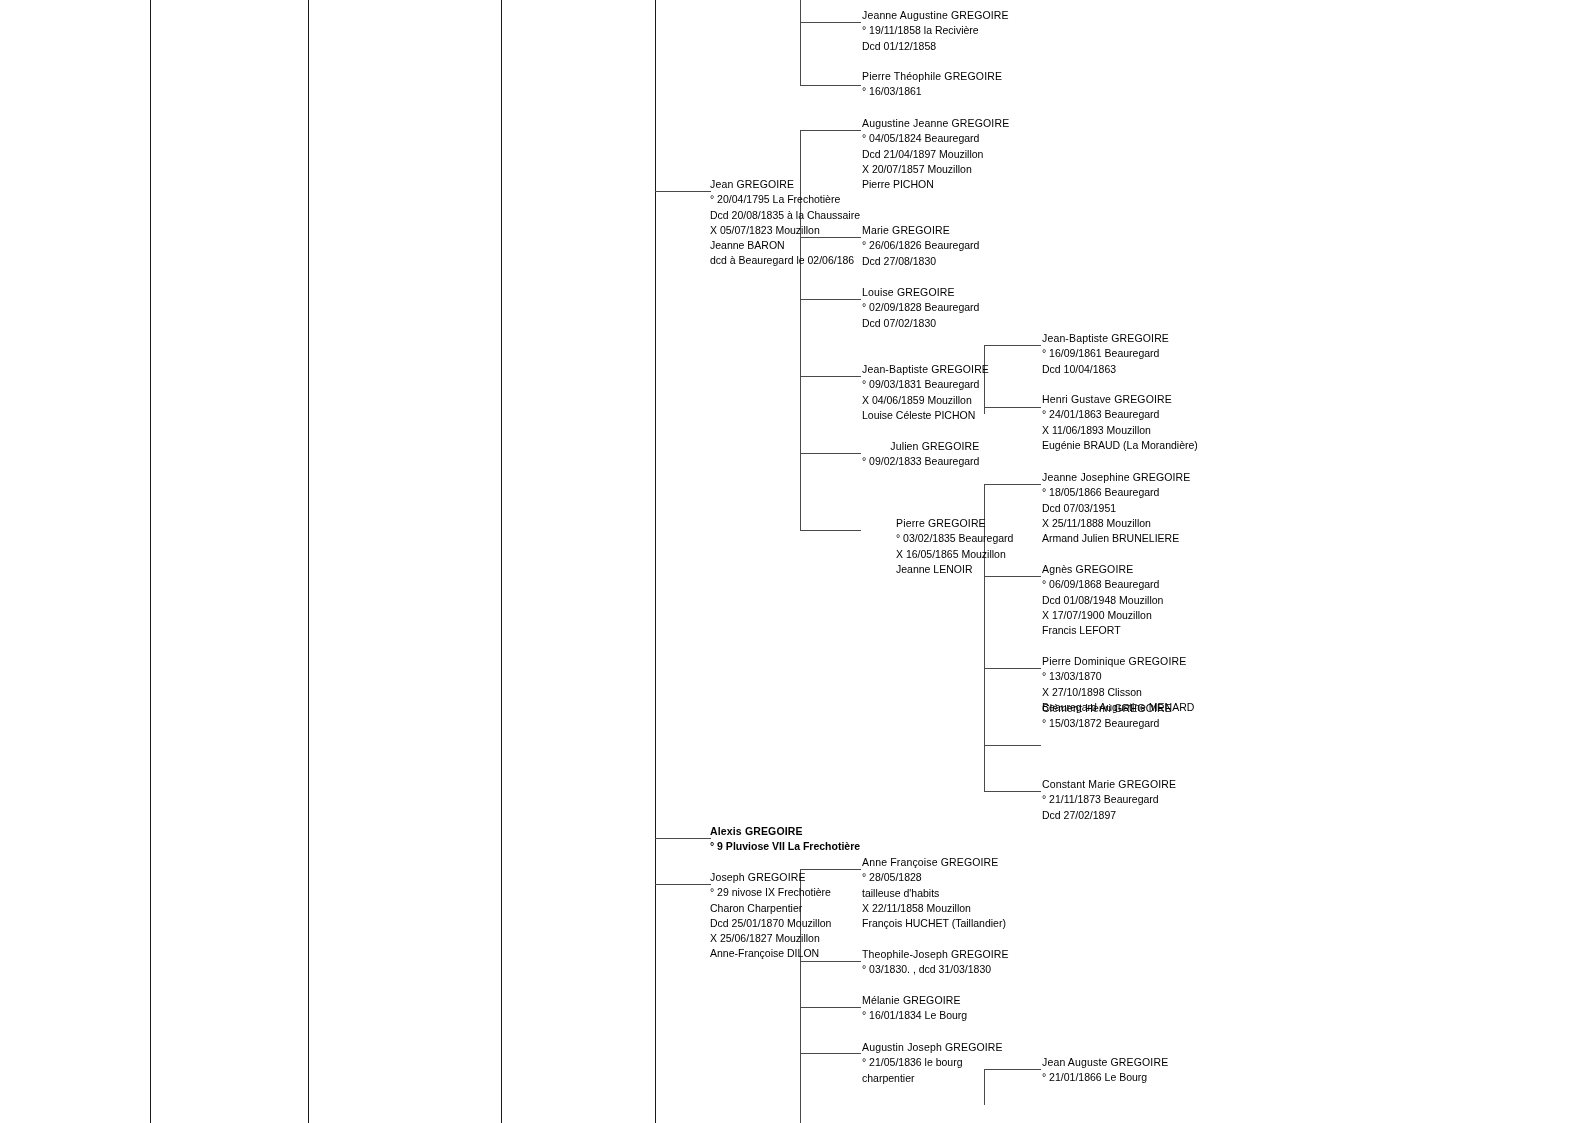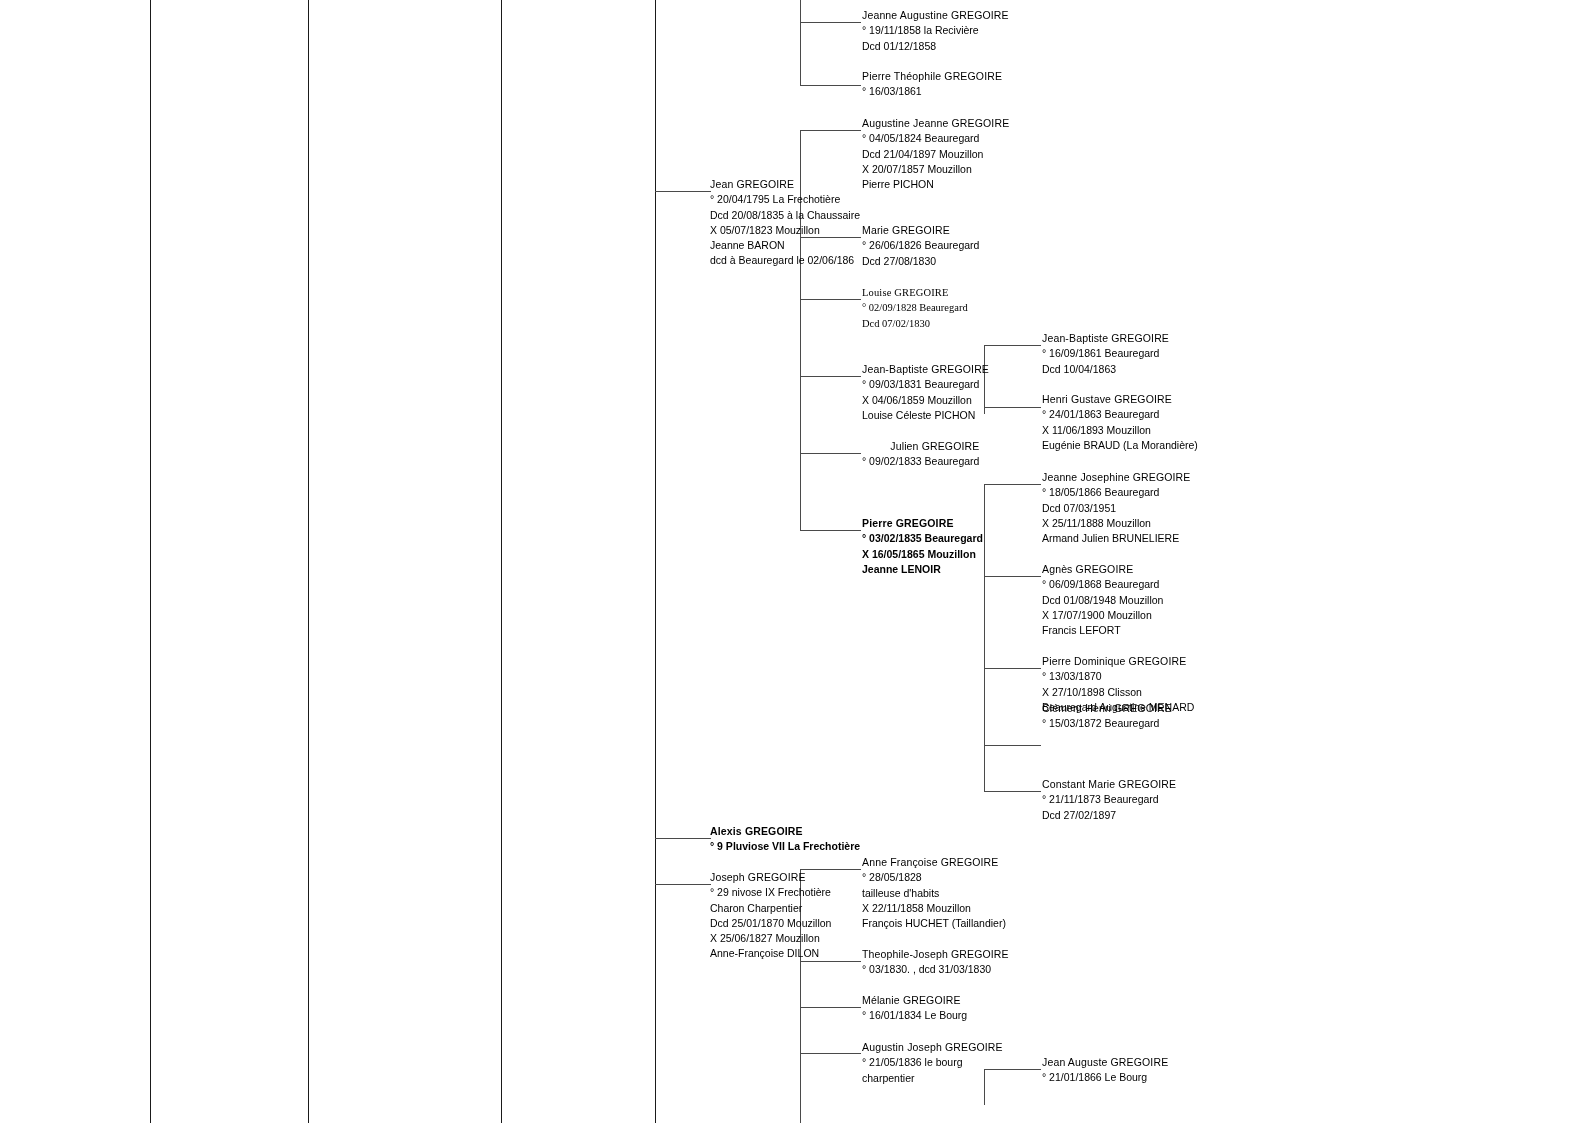--- a/index.html
+++ b/index.html
@@ -117,21 +117,21 @@
         <span class="ln">Dcd 20/08/1835 à la Chaussaire</span>
         <span class="ln">X 05/07/1823 Mouzillon</span>
         <span class="ln">Jeanne BARON</span>
         <span class="ln">dcd à Beauregard le 02/06/186</span>
       </div>
       <div class="person" style="left: 862px; top: 223px;">
         <span class="ln nm">Marie GREGOIRE</span>
         <span class="ln">° 26/06/1826 Beauregard</span>
         <span class="ln">Dcd 27/08/1830</span>
       </div>
-      <div class="person" style="left: 862px; top: 285px; font-family: Liberation Serif, serif;">
+      <div class="person" style="left: 862px; top: 285px;">
         <span class="ln nm">Louise GREGOIRE</span>
         <span class="ln">° 02/09/1828 Beauregard</span>
         <span class="ln">Dcd 07/02/1830</span>
       </div>
       <div class="person" style="left: 1042px; top: 331px;">
         <span class="ln nm">Jean-Baptiste GREGOIRE</span>
         <span class="ln">° 16/09/1861 Beauregard</span>
         <span class="ln">Dcd 10/04/1863</span>
       </div>
       <div class="person" style="left: 862px; top: 362px;">
@@ -150,21 +150,21 @@
         <span class="ln nm">Julien GREGOIRE</span>
         <span class="ln">° 09/02/1833 Beauregard</span>
       </div>
       <div class="person" style="left: 1042px; top: 470px;">
         <span class="ln nm">Jeanne Josephine GREGOIRE</span>
         <span class="ln">° 18/05/1866 Beauregard</span>
         <span class="ln">Dcd 07/03/1951</span>
         <span class="ln">X 25/11/1888 Mouzillon</span>
         <span class="ln">Armand Julien BRUNELIERE</span>
       </div>
-      <div class="person" style="left: 862px; top: 516px; font-weight: bold;">
+      <div class="person" style="left: 896px; top: 516px;">
         <span class="ln nm">Pierre GREGOIRE</span>
         <span class="ln">° 03/02/1835 Beauregard</span>
         <span class="ln">X 16/05/1865 Mouzillon</span>
         <span class="ln">Jeanne LENOIR</span>
       </div>
       <div class="person" style="left: 1042px; top: 562px;">
         <span class="ln nm">Agnès GREGOIRE</span>
         <span class="ln">° 06/09/1868 Beauregard</span>
         <span class="ln">Dcd 01/08/1948 Mouzillon</span>
         <span class="ln">X 17/07/1900 Mouzillon</span>

